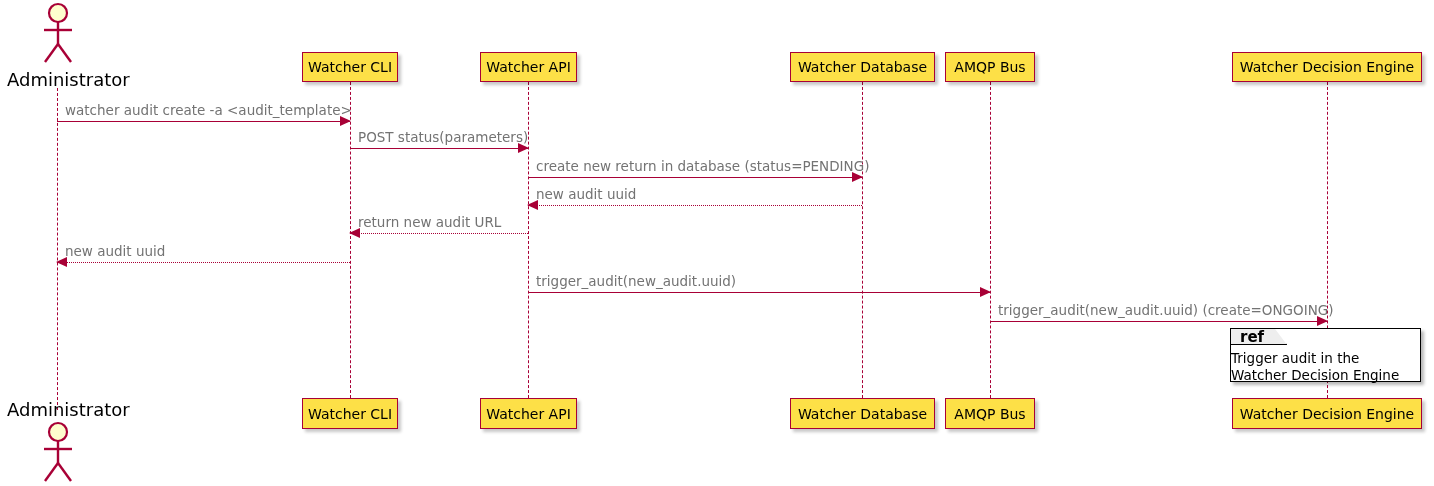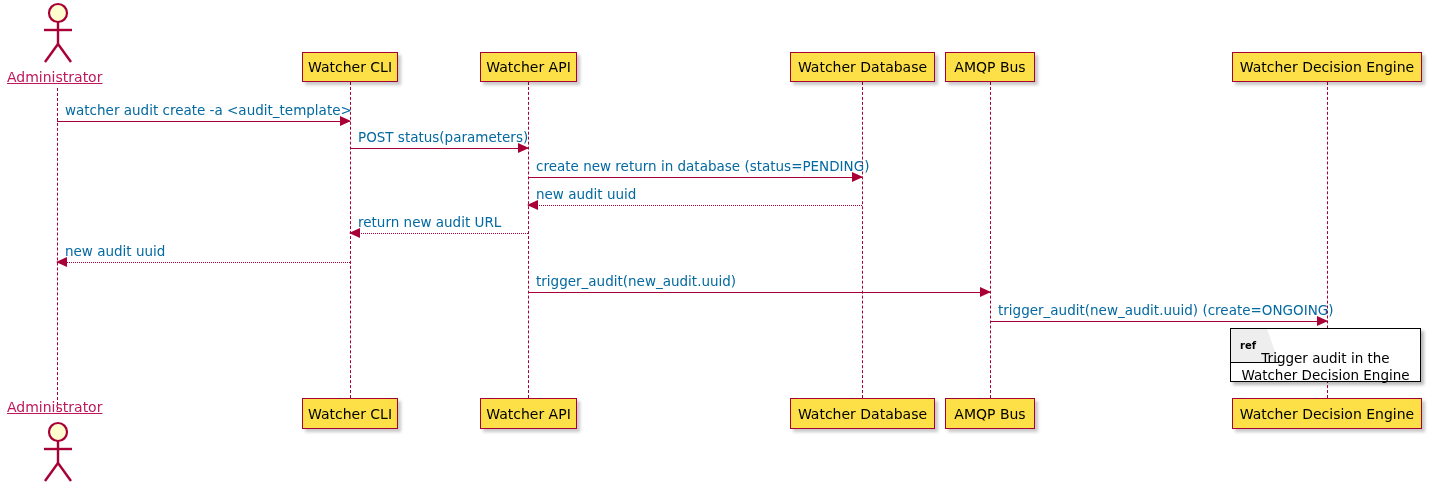--- a/index.html
+++ b/index.html
@@ -34,24 +34,23 @@
     white-space: nowrap;
     line-height: 1;
   }
   .lifeline {
     position: absolute;
     width: 0;
     border-left: 1.5px dashed #A80036;
   }
   .actor-label {
     position: absolute;
-    font-size: 14px;
-    color: #be185d;
+    font-size: 18px;
+    color: #000000;
     white-space: nowrap;
-    text-decoration: underline;
   }
   .actor-figure {
     position: absolute;
   }
   .msg {
     position: absolute;
     height: 0;
   }
   .msg .line {
     position: absolute;
@@ -78,54 +77,54 @@
   .msg .head.left {
     left: -1px;
     border-top: 5px solid transparent;
     border-bottom: 5px solid transparent;
     border-right: 11px solid #A80036;
   }
   .msg .label {
     position: absolute;
     bottom: 3px;
     font-size: 13.5px;
-    color: #0369a1;
+    color: #737373;
     white-space: nowrap;
     line-height: 1.1;
   }
   .msg .label.lbl-left { left: 8px; }
 
   .ref-box {
     position: absolute;
     background: #FFFFFF;
     border: 1.5px solid #000000;
     box-sizing: border-box;
     box-shadow: 3px 3px 3px rgba(0,0,0,0.28);
   }
   .ref-tag {
     position: absolute;
     left: 0; top: 0;
-    height: 34px;
+    height: 16px;
     padding: 0 22px 0 9px;
     background: #EEEEEE;
     border-right: 1.5px solid #000000;
     border-bottom: 1.5px solid #000000;
-    font-size: 10px;
+    font-size: 15px;
     font-weight: bold;
     color: #000000;
     display: flex;
     align-items: center;
     box-sizing: border-box;
     clip-path: polygon(0 0, calc(100% - 12px) 0, 100% 100%, 0 100%);
   }
   .ref-body {
     position: absolute;
     left: 0; right: 0;
     top: 21px;
-    text-align: center;
+    text-align: left;
     font-size: 13.5px;
     line-height: 1.25;
     color: #000000;
   }
 </style>
 </head>
 <body>
 
 <div id="diagram">
 

